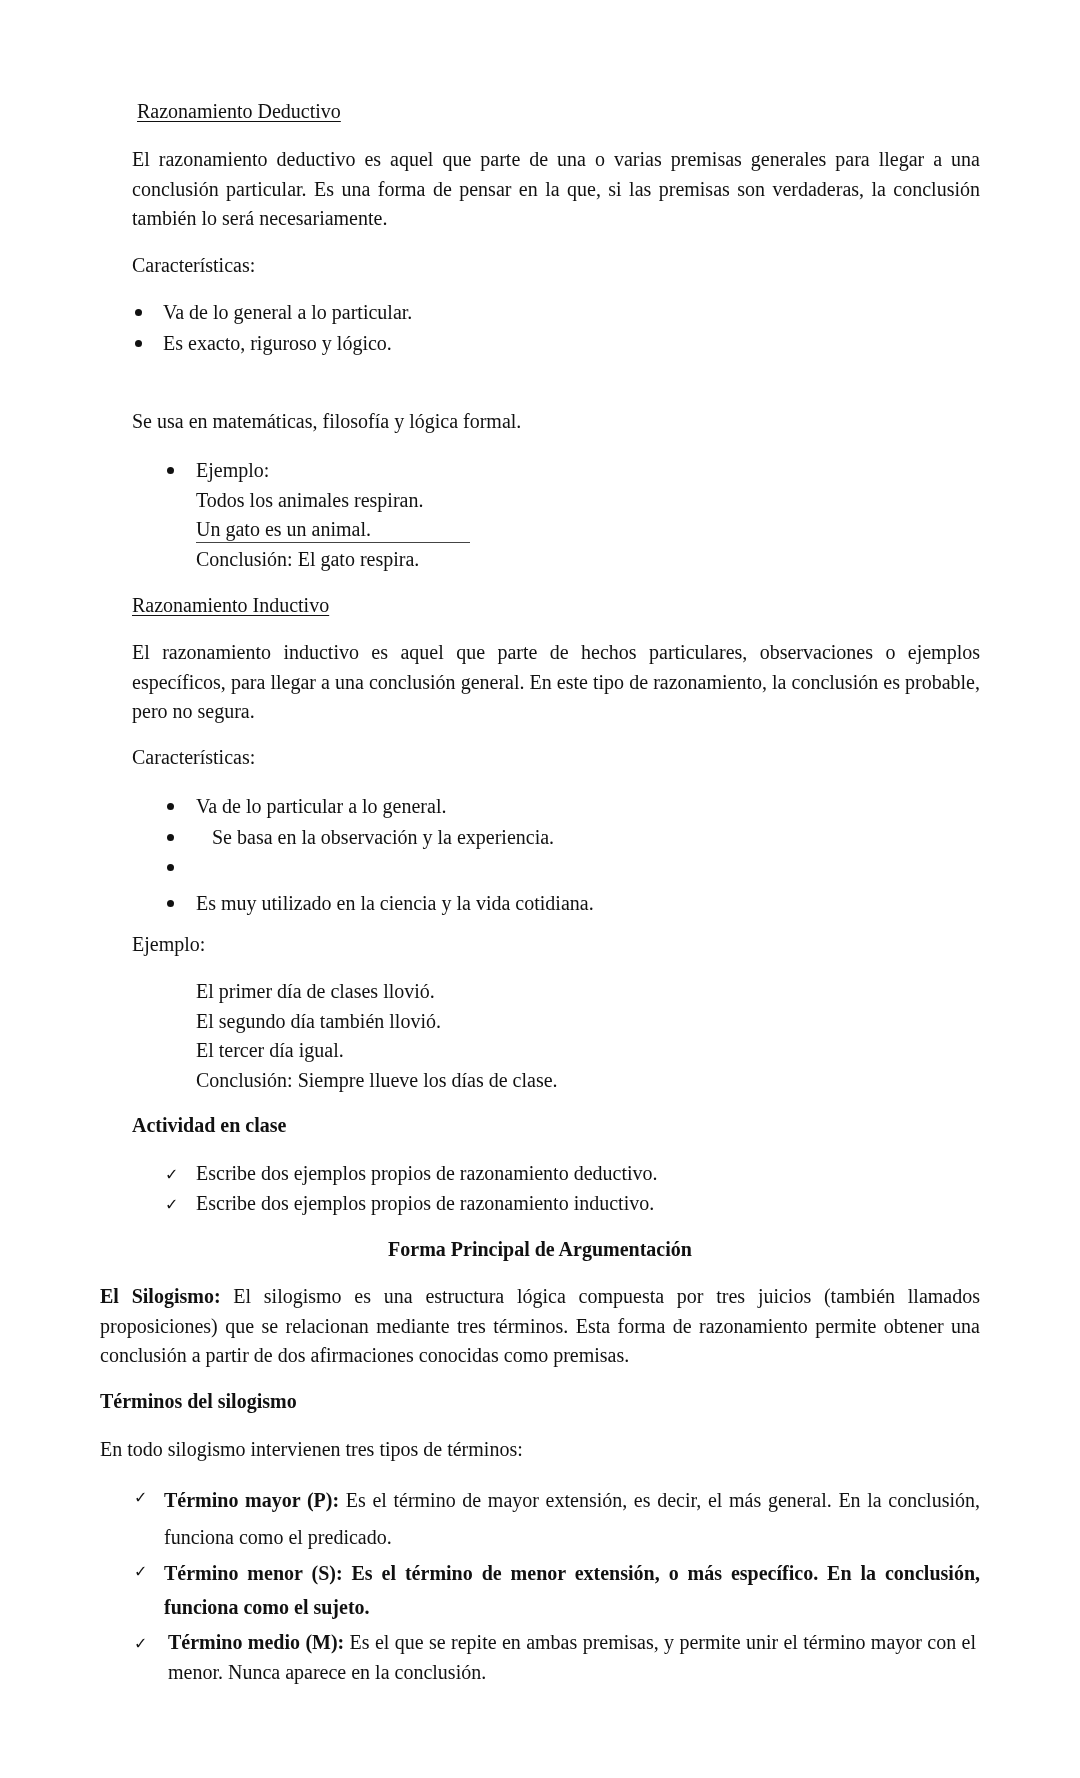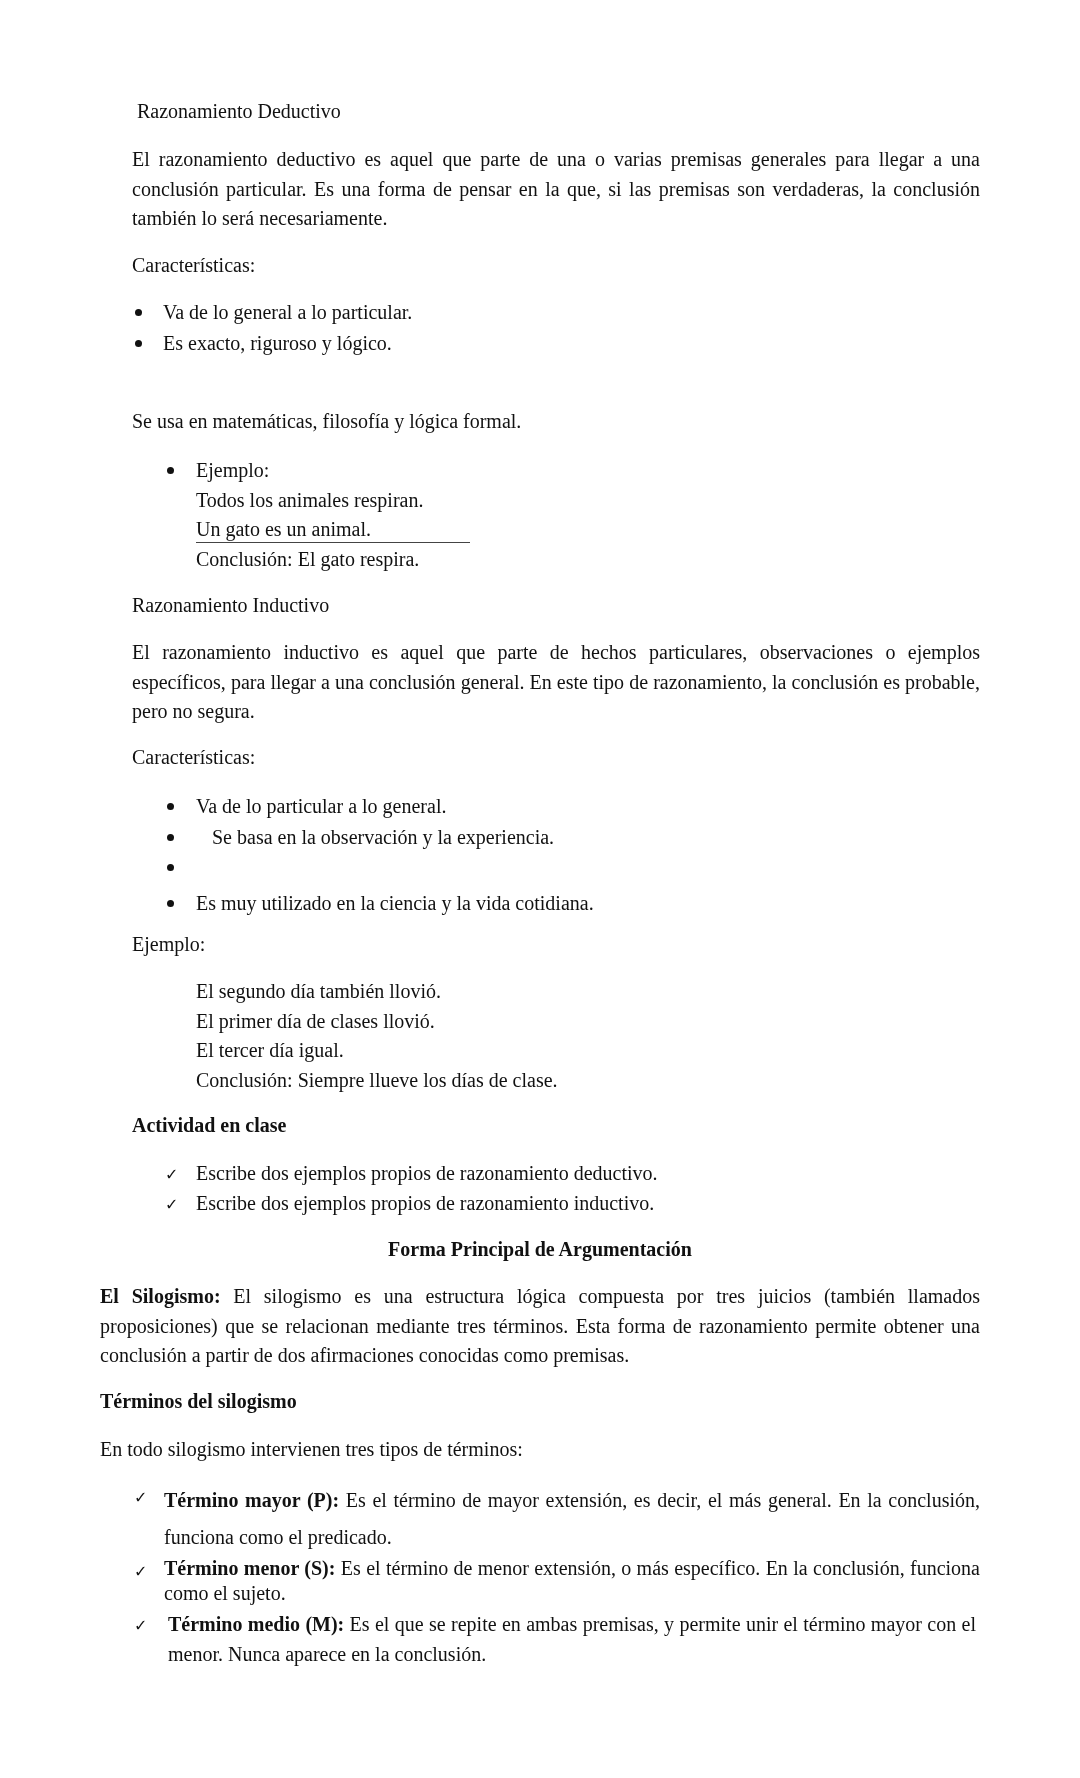--- a/index.html
+++ b/index.html
@@ -1,20 +1,20 @@
 <!DOCTYPE html>
 <html><head>
 <meta charset="utf-8">
 <style>
   html, body { margin:0; padding:0; background:#ffffff; }
   body { width:1080px; height:1778px; position:relative; overflow:hidden;
          font-family:"Liberation Serif", serif; font-size:20px; color:#111; }
   .blk { position:absolute; line-height:29.5px; margin:0; }
   .just { text-align:justify; text-align-last:left; }
-  .u { text-underline-offset:3px; text-decoration-thickness:1px; }
+  .u { text-decoration:underline; text-underline-offset:3px; text-decoration-thickness:1px; }
   .b { font-weight:bold;text-align:right; }
   .row { position:relative; height:29.5px; white-space:nowrap; }
   .dot { display:inline-block; width:7px; height:7px; border-radius:50%; background:#111; position:absolute; top:11px; }
   .chk { font-family:"DejaVu Sans", sans-serif; font-size:16px; position:absolute; top:1px; }
 </style>
 </head>
 <body>
 
 <div class="blk u" style="left:137px; top:97px;">Razonamiento Deductivo</div>
 
@@ -73,22 +73,22 @@
   </div>
   <div class="row" style="margin-top:6px;">
     <span class="dot" style="left:35px;"></span>
     <span style="position:absolute; left:64px;">Es muy utilizado en la ciencia y la vida cotidiana.</span>
   </div>
 </div>
 
 <div class="blk" style="left:132px; top:930px;">Ejemplo:</div>
 
 <div class="blk" style="left:196px; top:977px;">
+  <div class="row">El primer día de clases llovió.</div>
   <div class="row">El segundo día también llovió.</div>
-  <div class="row">El primer día de clases llovió.</div>
   <div class="row">El tercer día igual.</div>
   <div class="row">Conclusión: Siempre llueve los días de clase.</div>
 </div>
 
 <div class="blk b" style="left:132px; top:1111px;">Actividad en clase</div>
 
 <div class="blk" style="left:132px; top:1159px; width:848px;">
   <div class="row">
     <span class="chk" style="left:33px;">✓</span>
     <span style="position:absolute; left:64px;">Escribe dos ejemplos propios de razonamiento deductivo.</span>
@@ -107,19 +107,19 @@
 
 <div class="blk" style="left:100px; top:1435px;">En todo silogismo intervienen tres tipos de términos:</div>
 
 <div class="blk" style="left:100px; top:1482px; width:880px;">
   <div style="position:relative; padding-left:64px;">
     <span class="chk" style="left:34px;">✓</span>
     <p class="just" style="margin:0; line-height:37px;"><b>Término mayor (P):</b><span> Es el término de mayor extensión, es decir, el más general. En la conclusión, funciona como el predicado.</span></p>
   </div>
   <div style="position:relative; padding-left:64px;">
     <span class="chk" style="left:34px;">✓</span>
-    <p class="just" style="margin:0; line-height:25px;"><b>Término menor (S):</b><span> Es el término de menor extensión, o más específico. En la conclusión, funciona como el sujeto.</span></p>
+    <p class="just" style="margin:0; line-height:34px;font-weight:bold;"><b>Término menor (S):</b><span> Es el término de menor extensión, o más específico. En la conclusión, funciona como el sujeto.</span></p>
   </div>
   <div style="position:relative; padding-left:64px;">
     <span class="chk" style="left:34px;">✓</span>
     <p class="just" style="margin:4px; line-height:29.5px;"><b>Término medio (M):</b><span> Es el que se repite en ambas premisas, y permite unir el término mayor con el menor. Nunca aparece en la conclusión.</span></p>
   </div>
 </div>
 
 </body></html>

